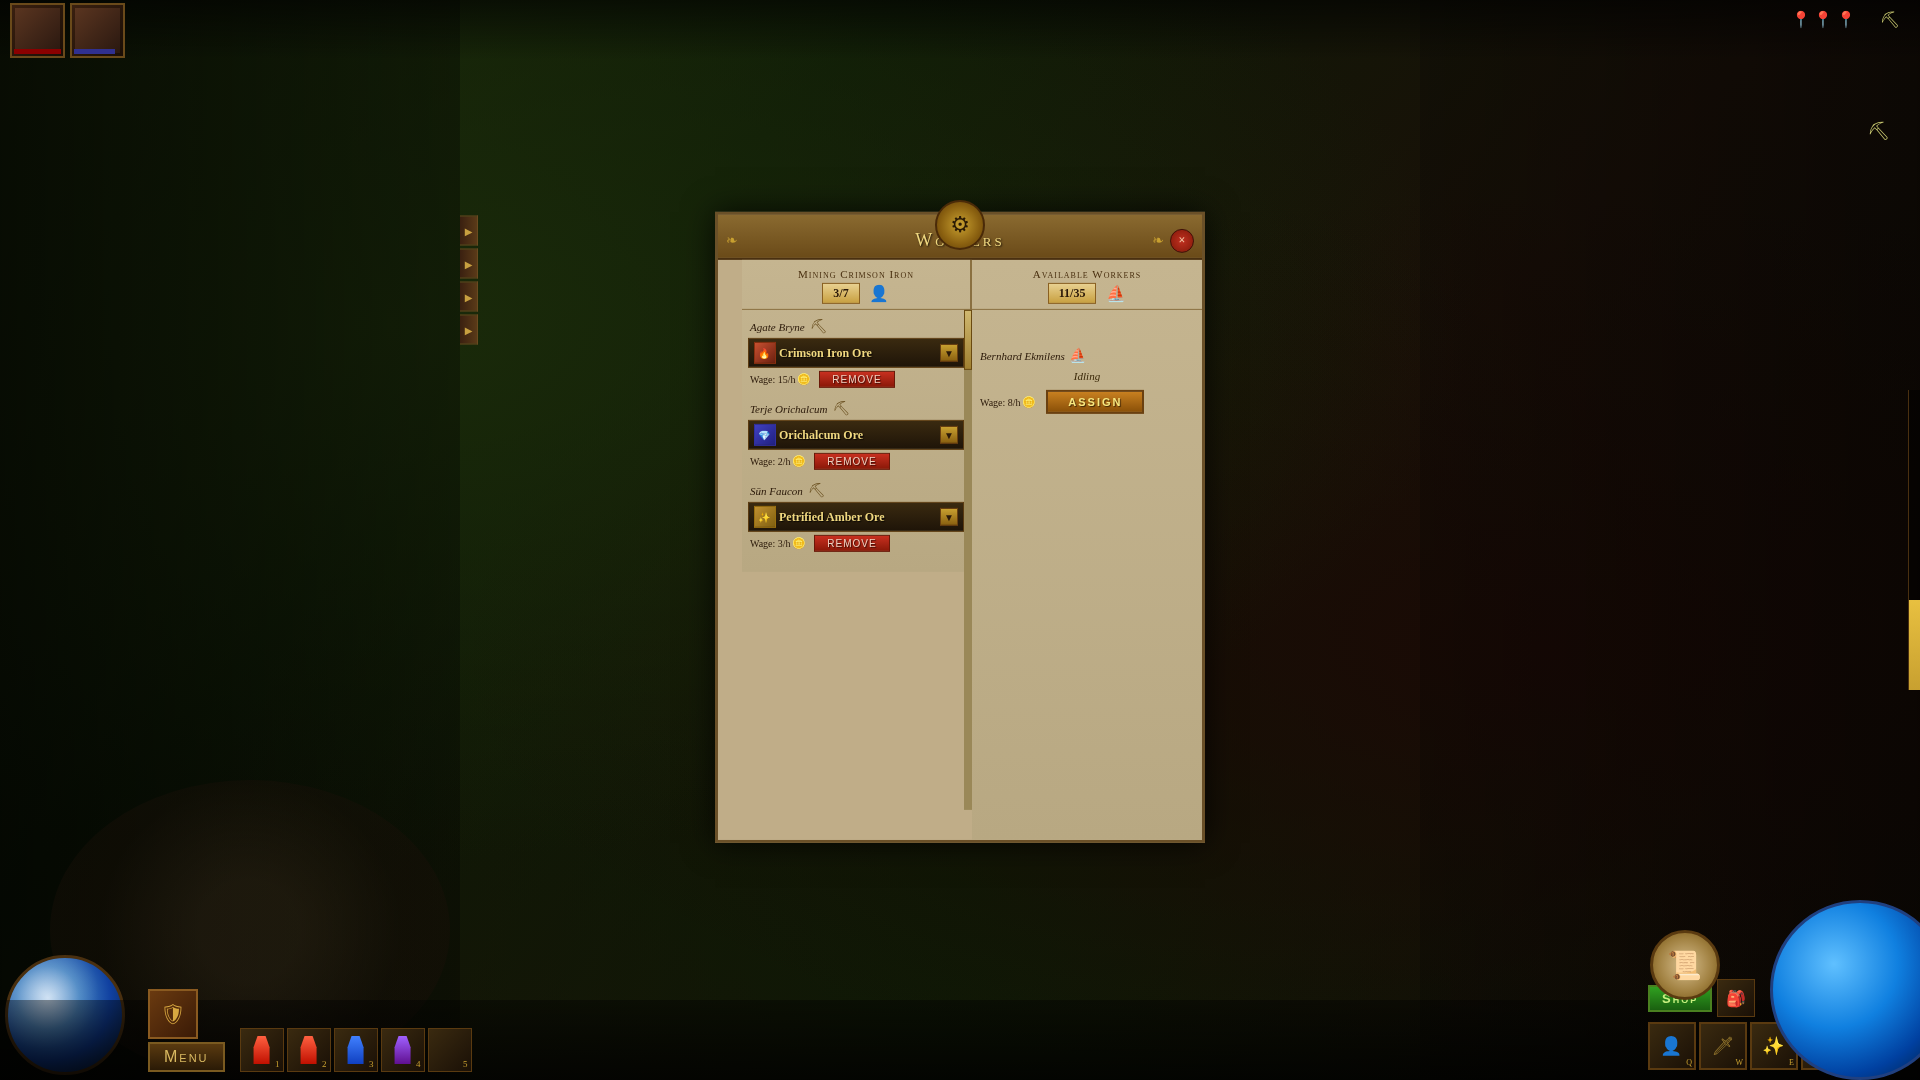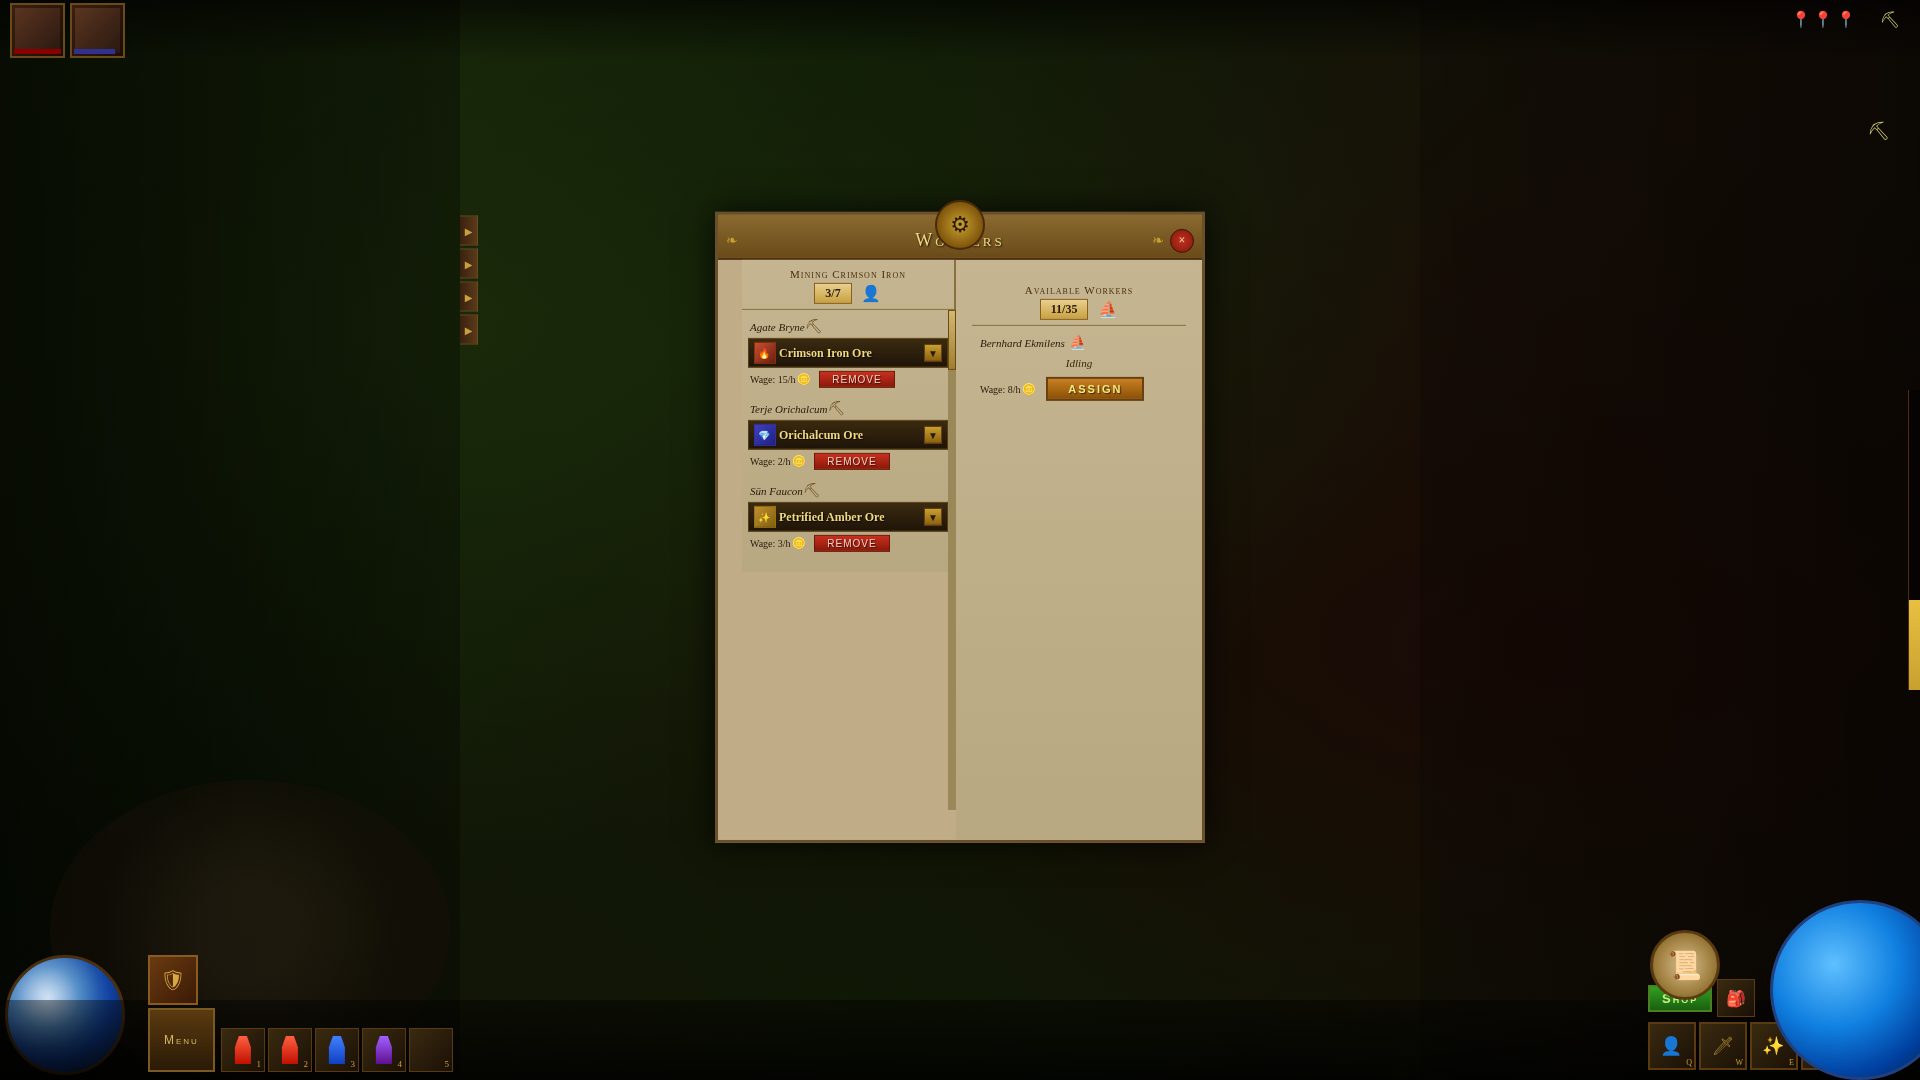--- a/index.html
+++ b/index.html
@@ -210,21 +210,21 @@
       font-weight: bold;
     }
     .worker-icon {
       color: #4a3010;
       font-size: 16px;
     }
 
     
     .right-panel {
       flex: 1;
-      padding: 16px;
+      padding: 0;
       background: linear-gradient(to bottom, #c5b590 0%, #b8a882 100%);
     }
 
     .right-panel-header {
       text-align: center;
       padding: 8px 5px 5px;
       border-bottom: 1px solid #8a7040;
     }
 
     
@@ -232,20 +232,21 @@
       padding: 8px 6px;
     }
 
     .worker-entry {
       margin-bottom: 12px;
     }
 
     .worker-name-row {
       display: flex;
       align-items: center;
+      gap: 5px;
       margin-bottom: 3px;
       padding: 0 2px;
     }
 
     .worker-name {
       font-size: 11px;
       color: #2a1808;
       font-style: italic;
     }
 
@@ -323,20 +324,21 @@
       padding: 2px 12px;
       cursor: pointer;
       font-variant: small-caps;
       letter-spacing: 1px;
       text-shadow: 1px 1px 1px rgba(0,0,0,0.6);
     }
 
     
     .available-worker {
       padding: 8px 8px;
+      margin-top: 29px;
     }
 
     .available-worker-name-row {
       display: flex;
       align-items: center;
       gap: 5px;
       margin-bottom: 3px;
     }
 
     .worker-status {
@@ -403,26 +405,26 @@
       background: linear-gradient(to top, rgba(0,0,0,0.8) 0%, rgba(0,0,0,0.4) 100%);
       display: flex;
       align-items: flex-end;
       padding: 8px;
     }
 
     .menu-btn {
       background: linear-gradient(to bottom, #5a3a10 0%, #2a1a06 100%);
       border: 2px solid #7a5a20;
       color: #d8b860;
-      font-size: 12px;
-      padding: 23px 14px;
+      font-size: 16px;
+      padding: 4px 14px;
       cursor: pointer;
       font-variant: small-caps;
       letter-spacing: 2px;
-      margin-right: 1px;
+      margin-right: 10px;
     }
 
     .skill-icon {
       width: 50px; height: 50px;
       background: linear-gradient(135deg, #6a3a10 0%, #3a1a06 100%);
       border: 2px solid #8a5a20;
       display: flex; align-items: center; justify-content: center;
       cursor: pointer;
       color: #d8a840;
       font-size: 20px;

